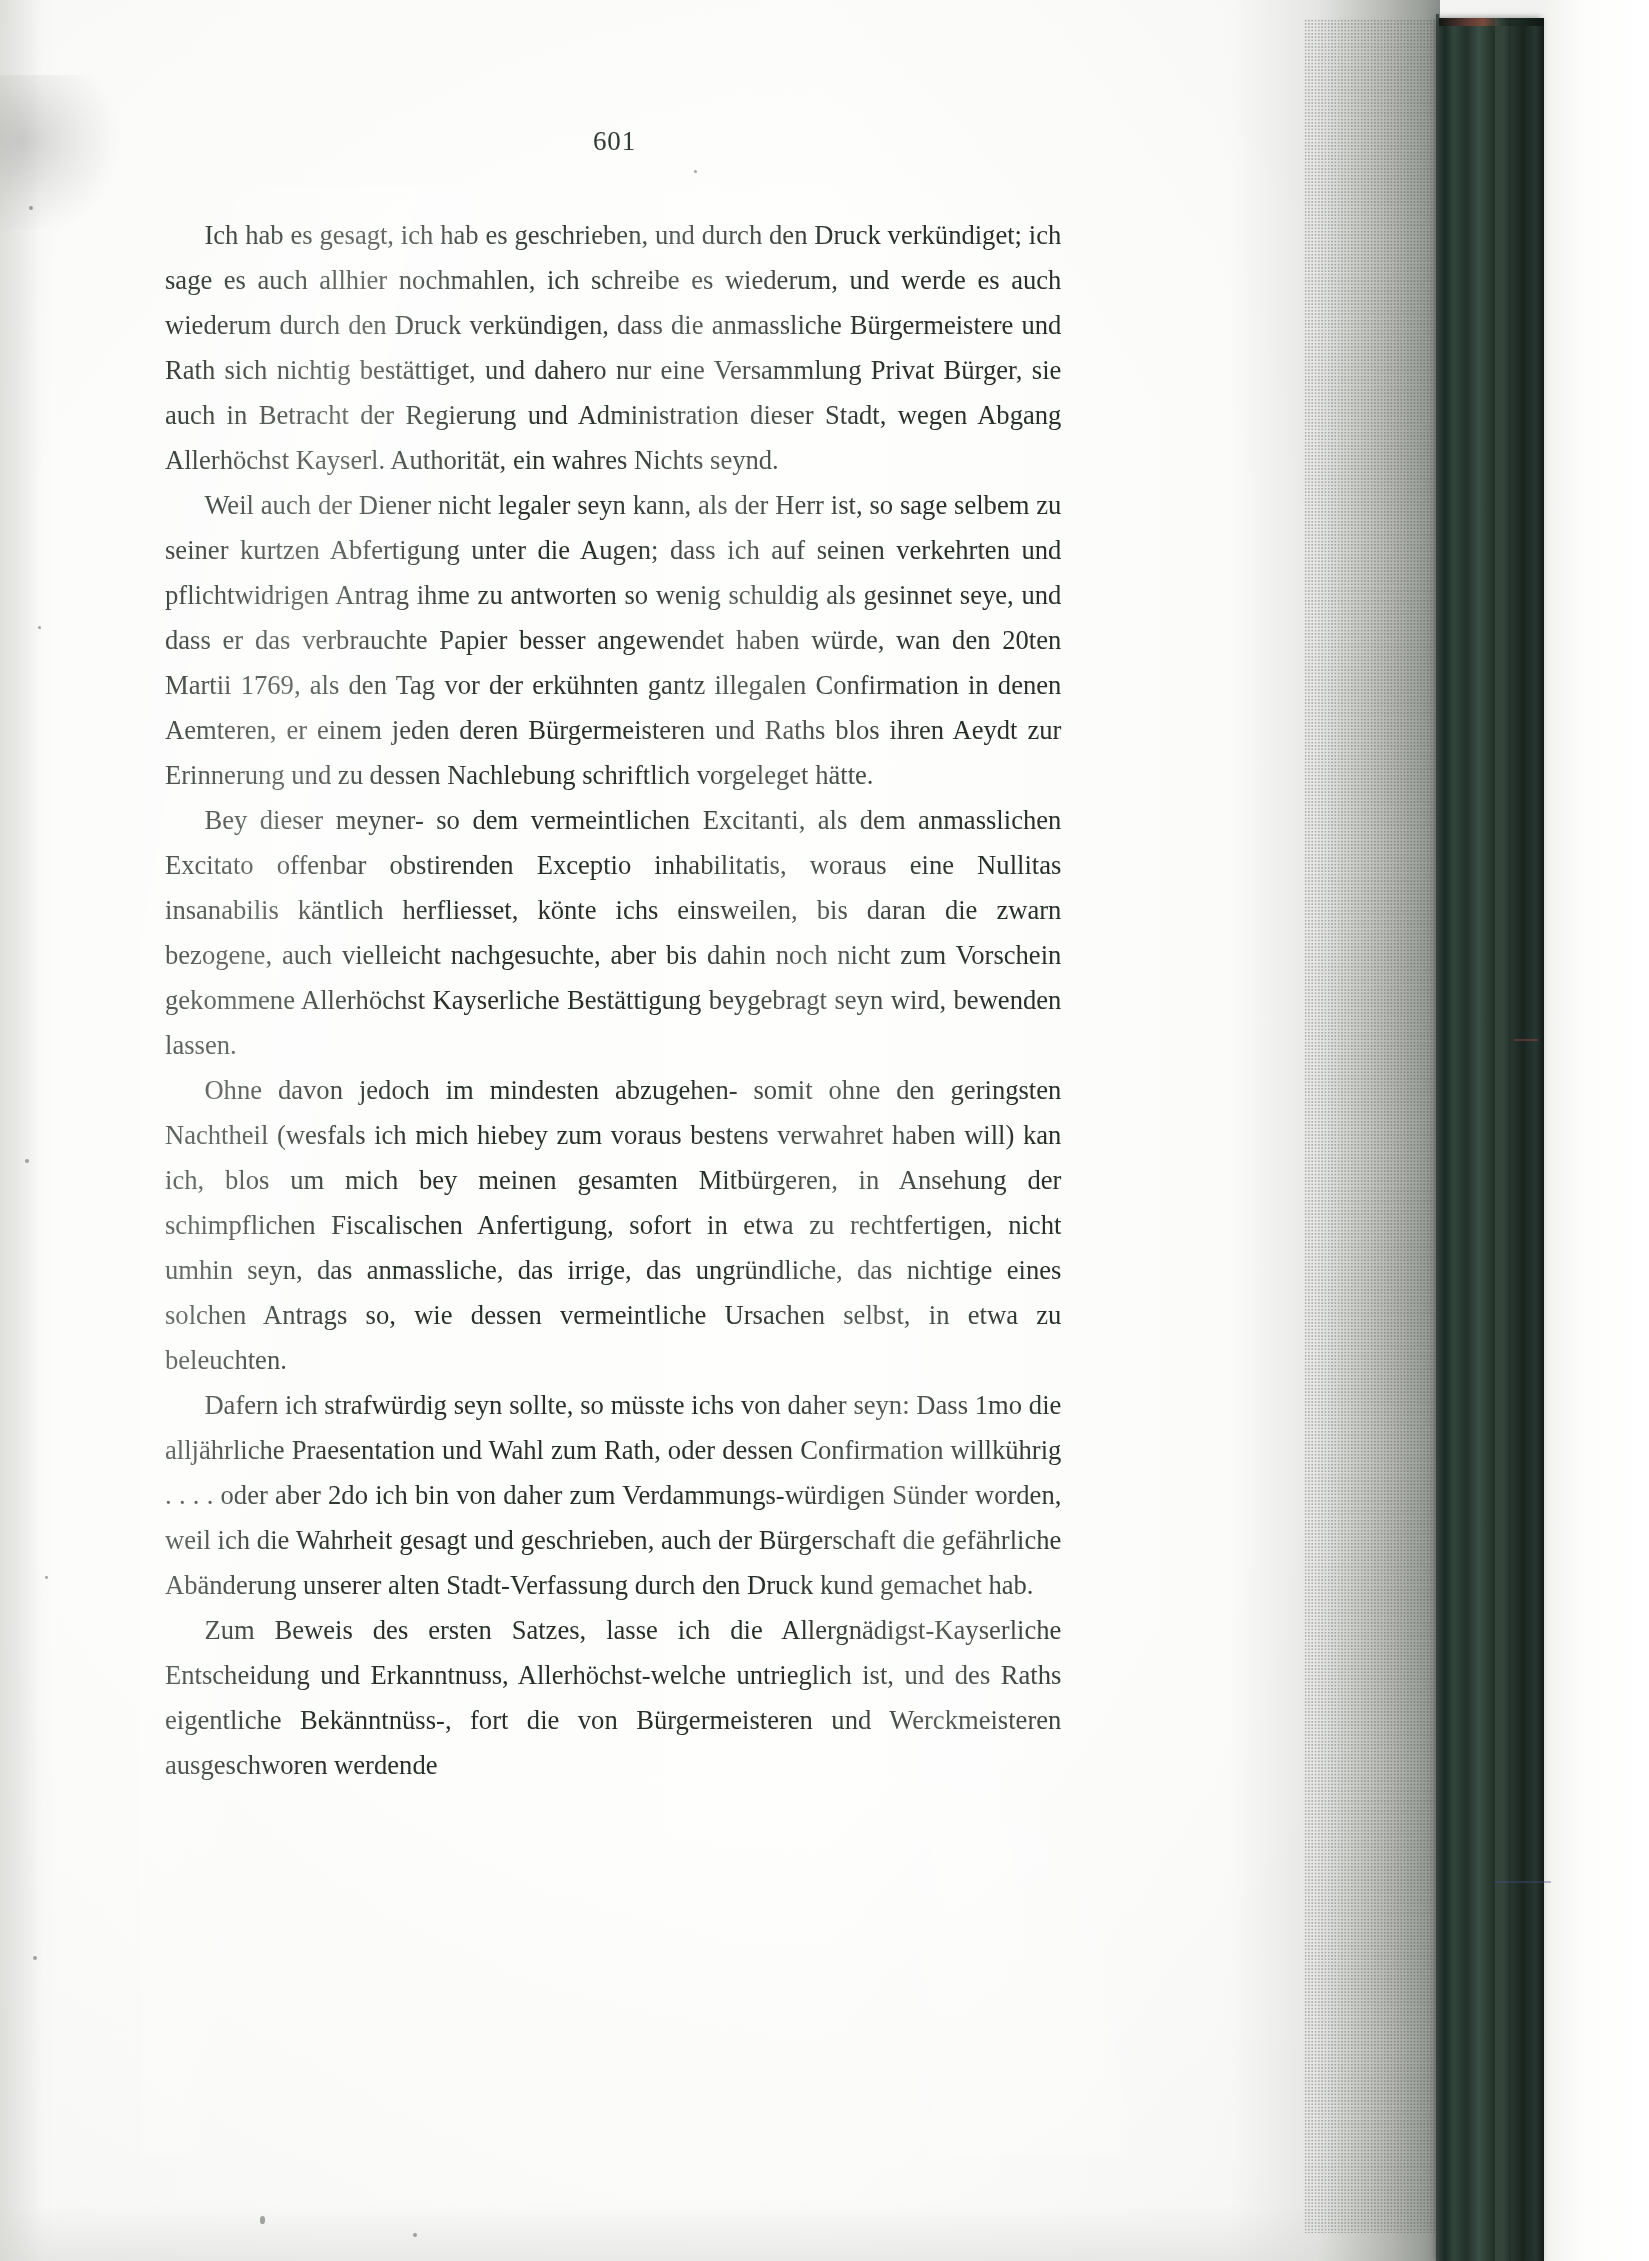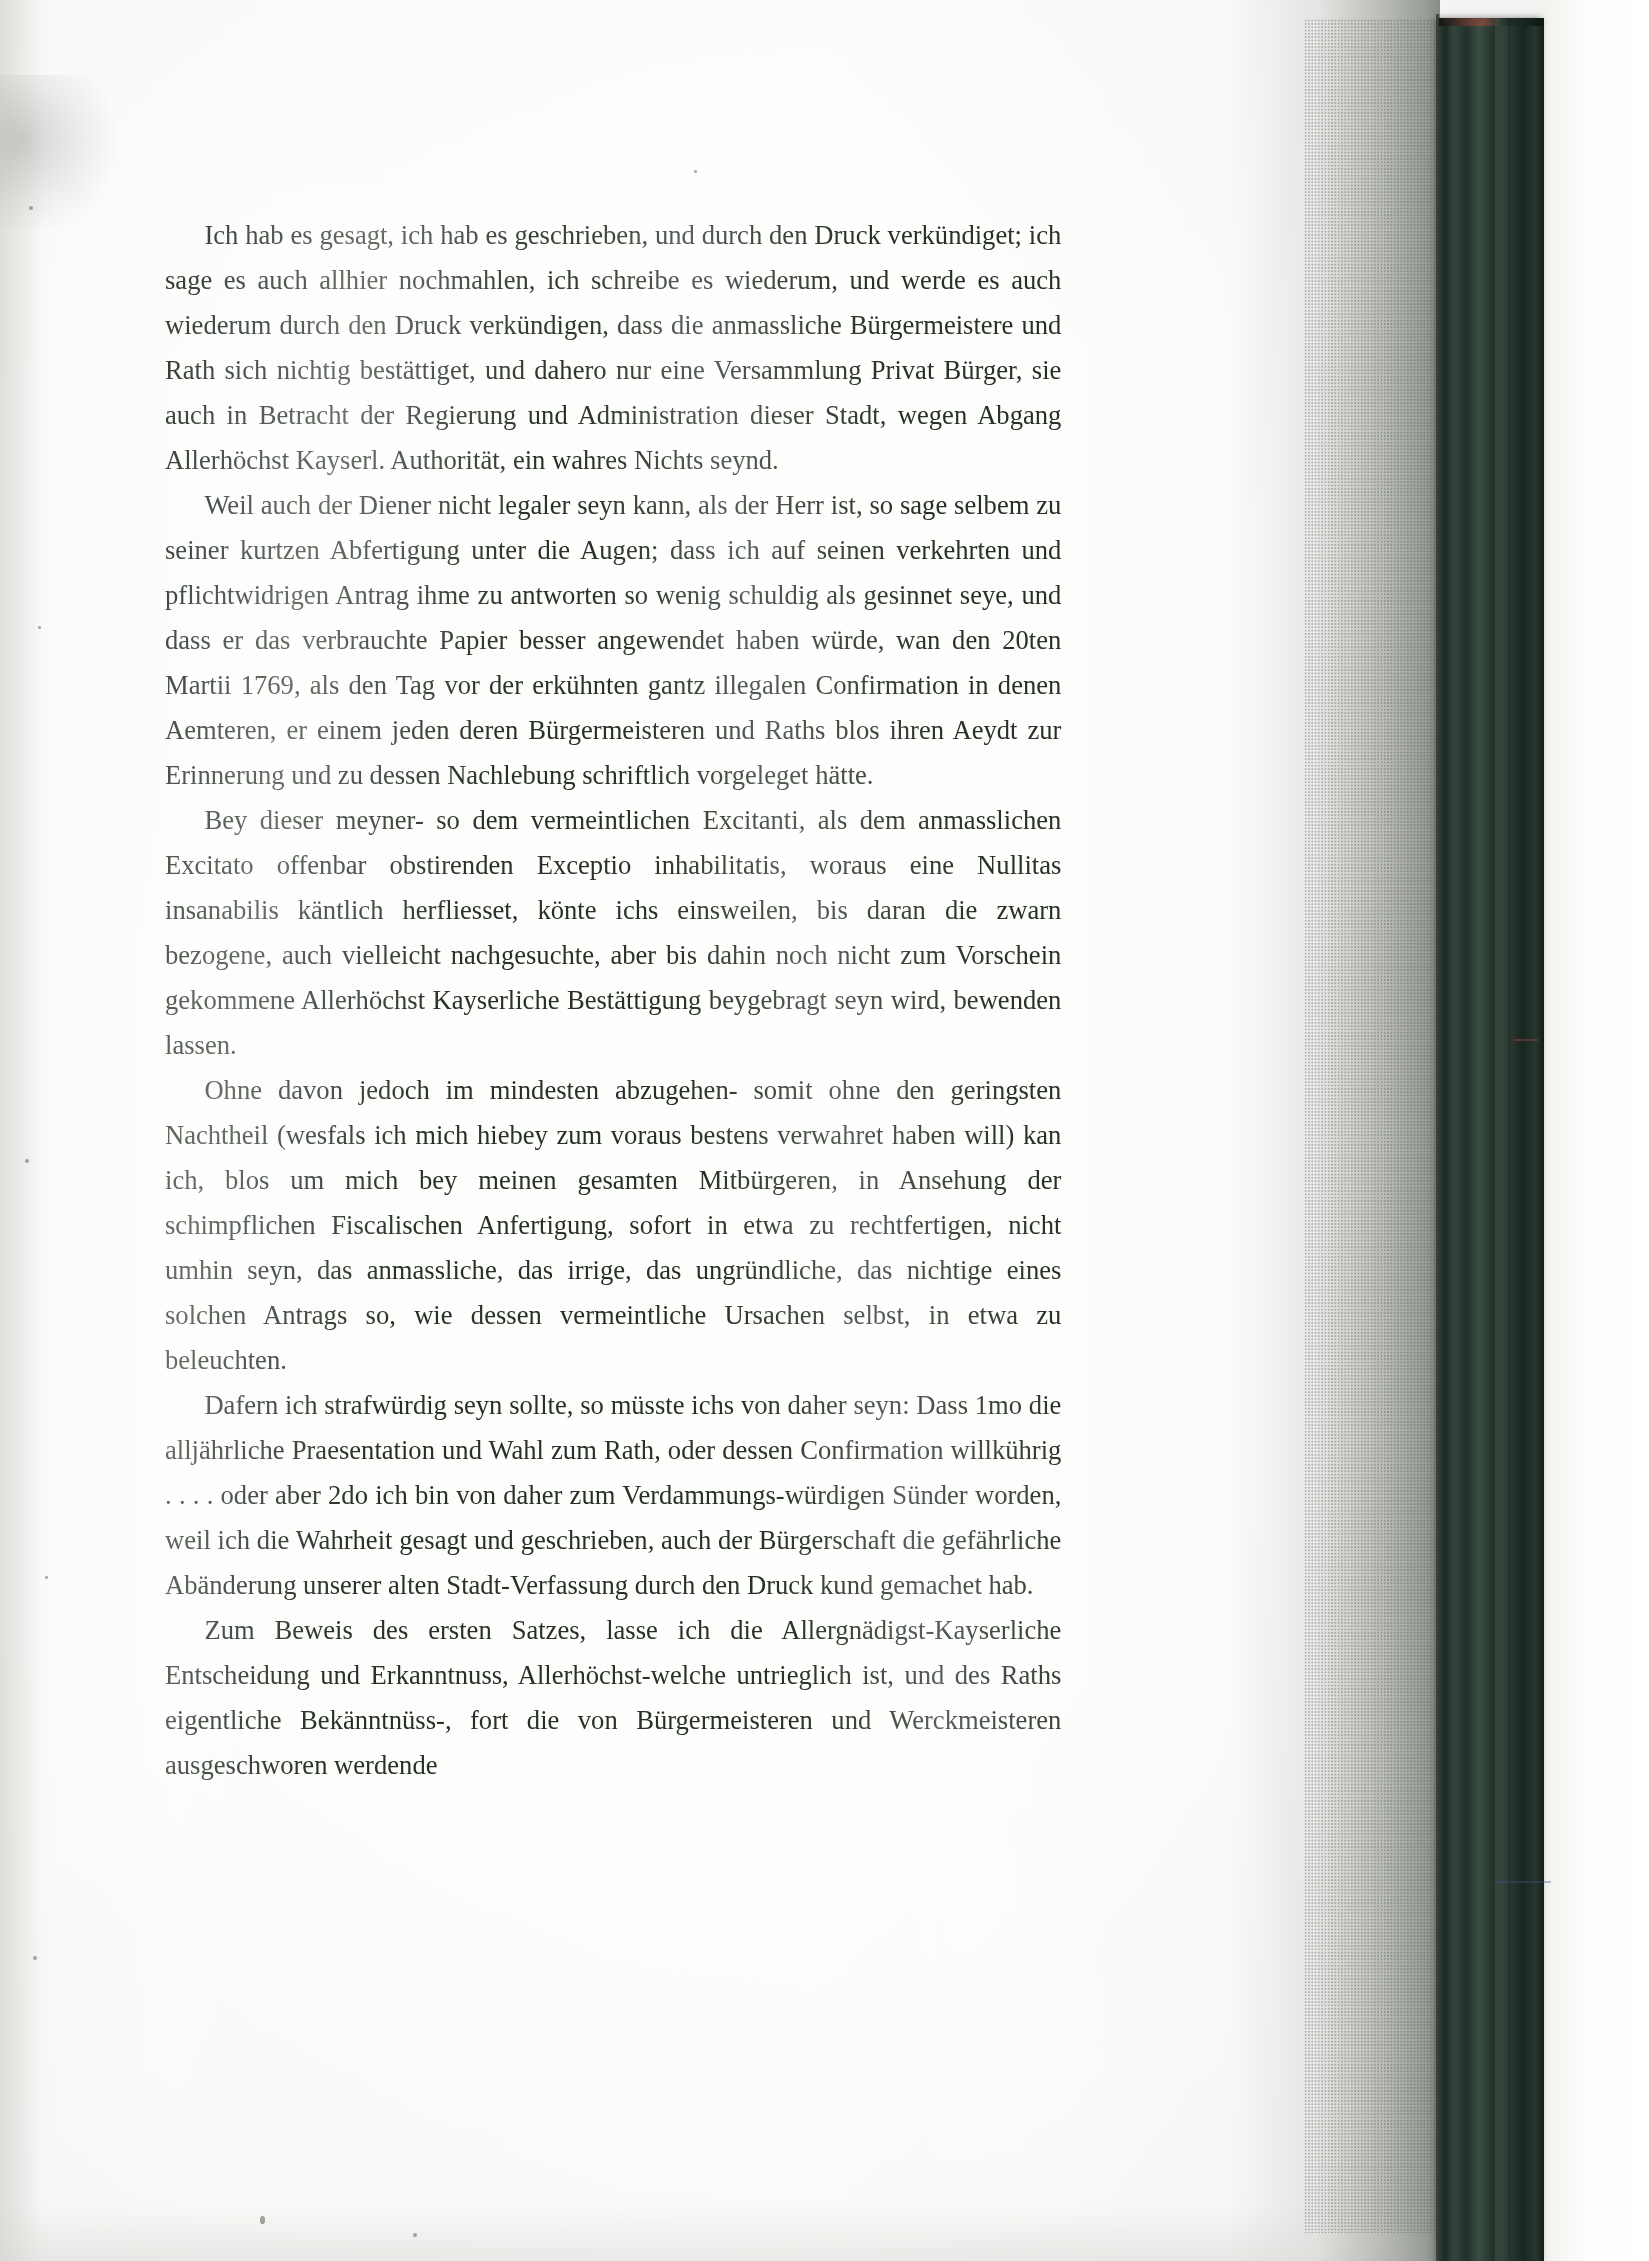--- a/index.html
+++ b/index.html
@@ -225,20 +225,21 @@
 
 <div class="scan-page">
 
   <div class="paper-field"></div>
   <div class="edge-shade-left"></div>
   <div class="edge-shade-bottom"></div>
   <div class="corner-smudge"></div>
 
   <div class="text-block">
 
+    <div class="folio">601</div>
 
     <div class="body-col">
       <p class="para"><span class="indent-lead"></span><span>Ich hab es gesagt, ich hab es geschrieben, und durch den Druck verkündiget; ich sage es auch allhier nochmahlen, ich schreibe es wiederum, und werde es auch wiederum durch den Druck verkündigen, dass die anmassliche Bürgermeistere und Rath sich nichtig bestättiget, und dahero nur eine Versammlung Privat Bürger, sie auch in Betracht der Regierung und Administration dieser Stadt, wegen Abgang Allerhöchst Kayserl. Authorität, ein wahres Nichts seynd.</span></p>
       <p class="para"><span class="indent-lead"></span><span>Weil auch der Diener nicht legaler seyn kann, als der Herr ist, so sage selbem zu seiner kurtzen Abfertigung unter die Augen; dass ich auf seinen verkehrten und pflichtwidrigen Antrag ihme zu antworten so wenig schuldig als gesinnet seye, und dass er das verbrauchte Papier besser angewendet haben würde, wan den 20ten Martii 1769, als den Tag vor der erkühnten gantz illegalen Confirmation in denen Aemteren, er einem jeden deren Bürgermeisteren und Raths blos ihren Aeydt zur Erinnerung und zu dessen Nachlebung schriftlich vorgeleget hätte.</span></p>
       <p class="para"><span class="indent-lead"></span><span>Bey dieser meyner- so dem vermeintlichen Excitanti, als dem anmasslichen Excitato offenbar obstirenden Exceptio inhabilitatis, woraus eine Nullitas insanabilis käntlich herfliesset, könte ichs einsweilen, bis daran die zwarn bezogene, auch vielleicht nachgesuchte, aber bis dahin noch nicht zum Vorschein gekommene Allerhöchst Kayserliche Bestättigung beygebragt seyn wird, bewenden lassen.</span></p>
       <p class="para"><span class="indent-lead"></span><span>Ohne davon jedoch im mindesten abzugehen- somit ohne den geringsten Nachtheil (wesfals ich mich hiebey zum voraus bestens verwahret haben will) kan ich, blos um mich bey meinen gesamten Mitbürgeren, in Ansehung der schimpflichen Fiscalischen Anfertigung, sofort in etwa zu rechtfertigen, nicht umhin seyn, das anmassliche, das irrige, das ungründliche, das nichtige eines solchen Antrags so, wie dessen vermeintliche Ursachen selbst, in etwa zu beleuchten.</span></p>
       <p class="para"><span class="indent-lead"></span><span>Dafern ich strafwürdig seyn sollte, so müsste ichs von daher seyn: Dass 1mo die alljährliche Praesentation und Wahl zum Rath, oder dessen Confirmation willkührig . . . . oder aber 2do ich bin von daher zum Verdammungs-würdigen Sünder worden, weil ich die Wahrheit gesagt und geschrieben, auch der Bürgerschaft die gefährliche Abänderung unserer alten Stadt-Verfassung durch den Druck kund gemachet hab.</span></p>
       <p class="para"><span class="indent-lead"></span><span>Zum Beweis des ersten Satzes, lasse ich die Allergnädigst-Kayserliche Entscheidung und Erkanntnuss, Allerhöchst-welche untrieglich ist, und des Raths eigentliche Bekänntnüss-, fort die von Bürgermeisteren und Werckmeisteren ausgeschworen werdende</span></p>
     </div>
 

